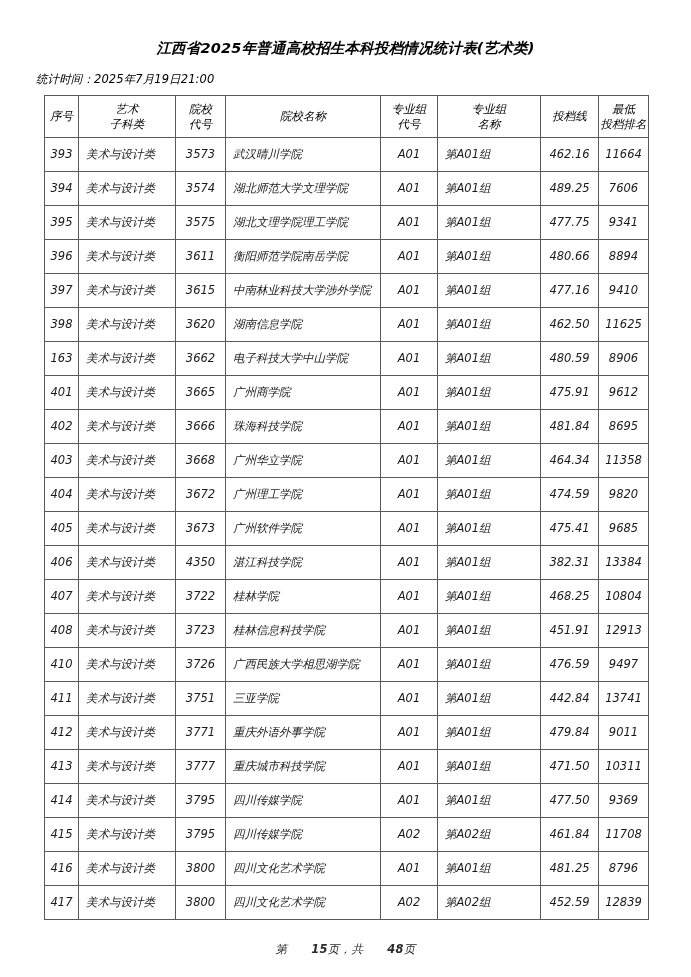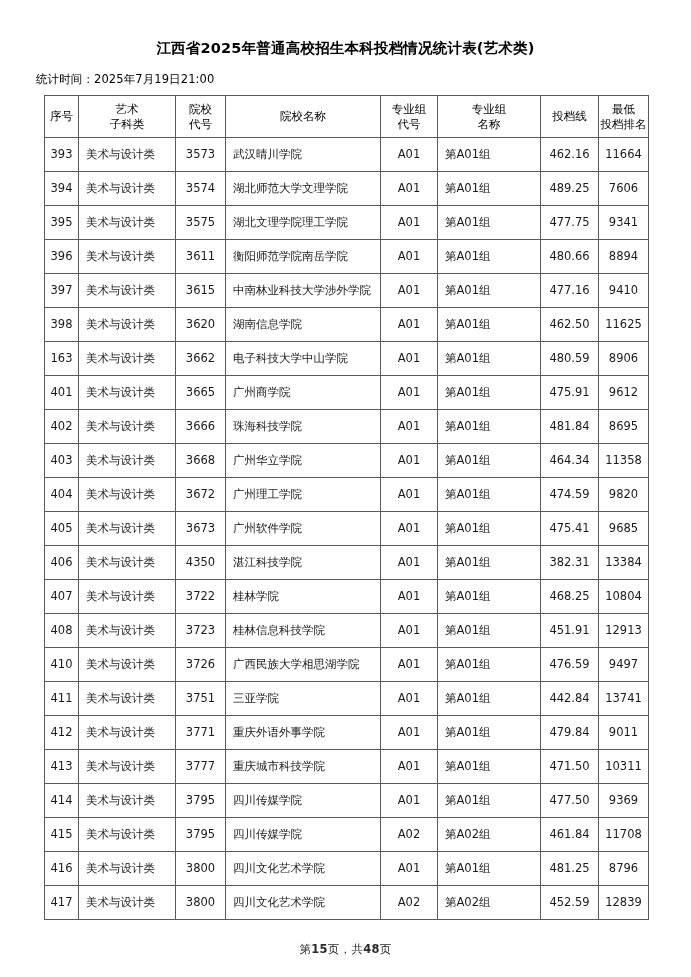--- a/index.html
+++ b/index.html
@@ -14,20 +14,21 @@
     color: #1a1a1a;
     position: relative;
     overflow: hidden;
   }
   .page {
     width: 691px;
     height: 977px;
     box-sizing: border-box;
     padding: 0;
     position: relative;
+    font-style: italic;
   }
   .doc-title {
     text-align: center;
     font-size: 14.5px;
     font-weight: bold;
     color: #000;
     letter-spacing: 0.2px;
     padding-top: 38px;
     line-height: 20px;
   }
@@ -87,21 +88,21 @@
   .footer {
     position: absolute;
     left: 0;
     right: 0;
     top: 942px;
     text-align: center;
     font-size: 11.5px;
     color: #2b2b2b;
     letter-spacing: 0.3px;
   }
-  .footer .num { font-weight: bold; }
+  .footer .num { font-weight: bold; padding-left: 24px; }
 </style>
 </head>
 <body>
 
 <div class="page">
 
   <div class="doc-title">江西省2025年普通高校招生本科投档情况统计表(艺术类)</div>
 
   <div class="stat-time">统计时间：2025年7月19日21:00</div>
 

